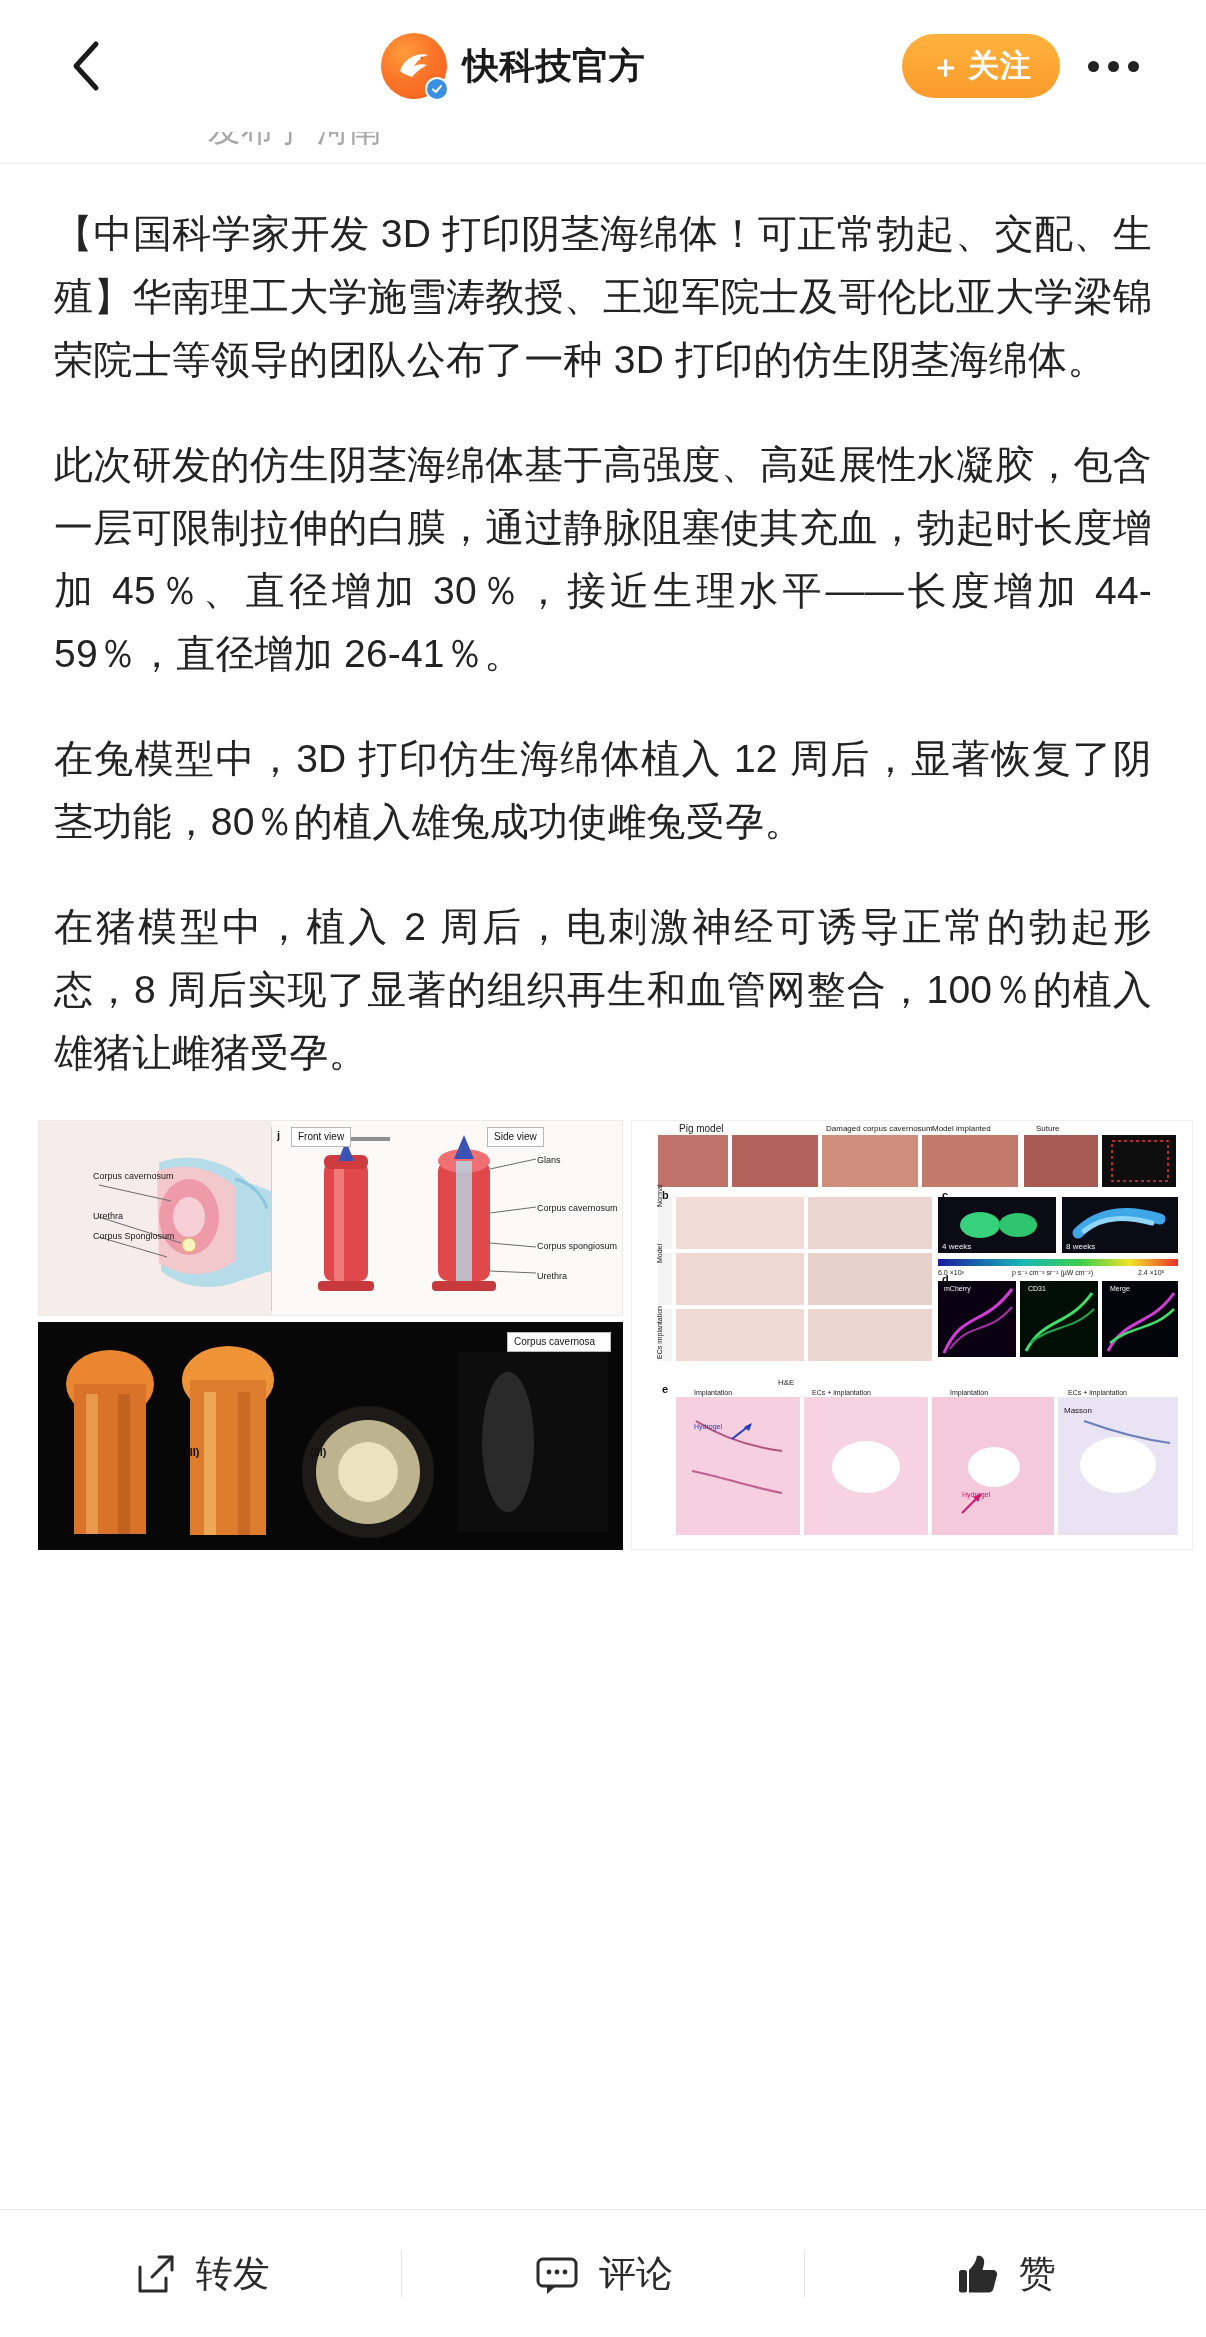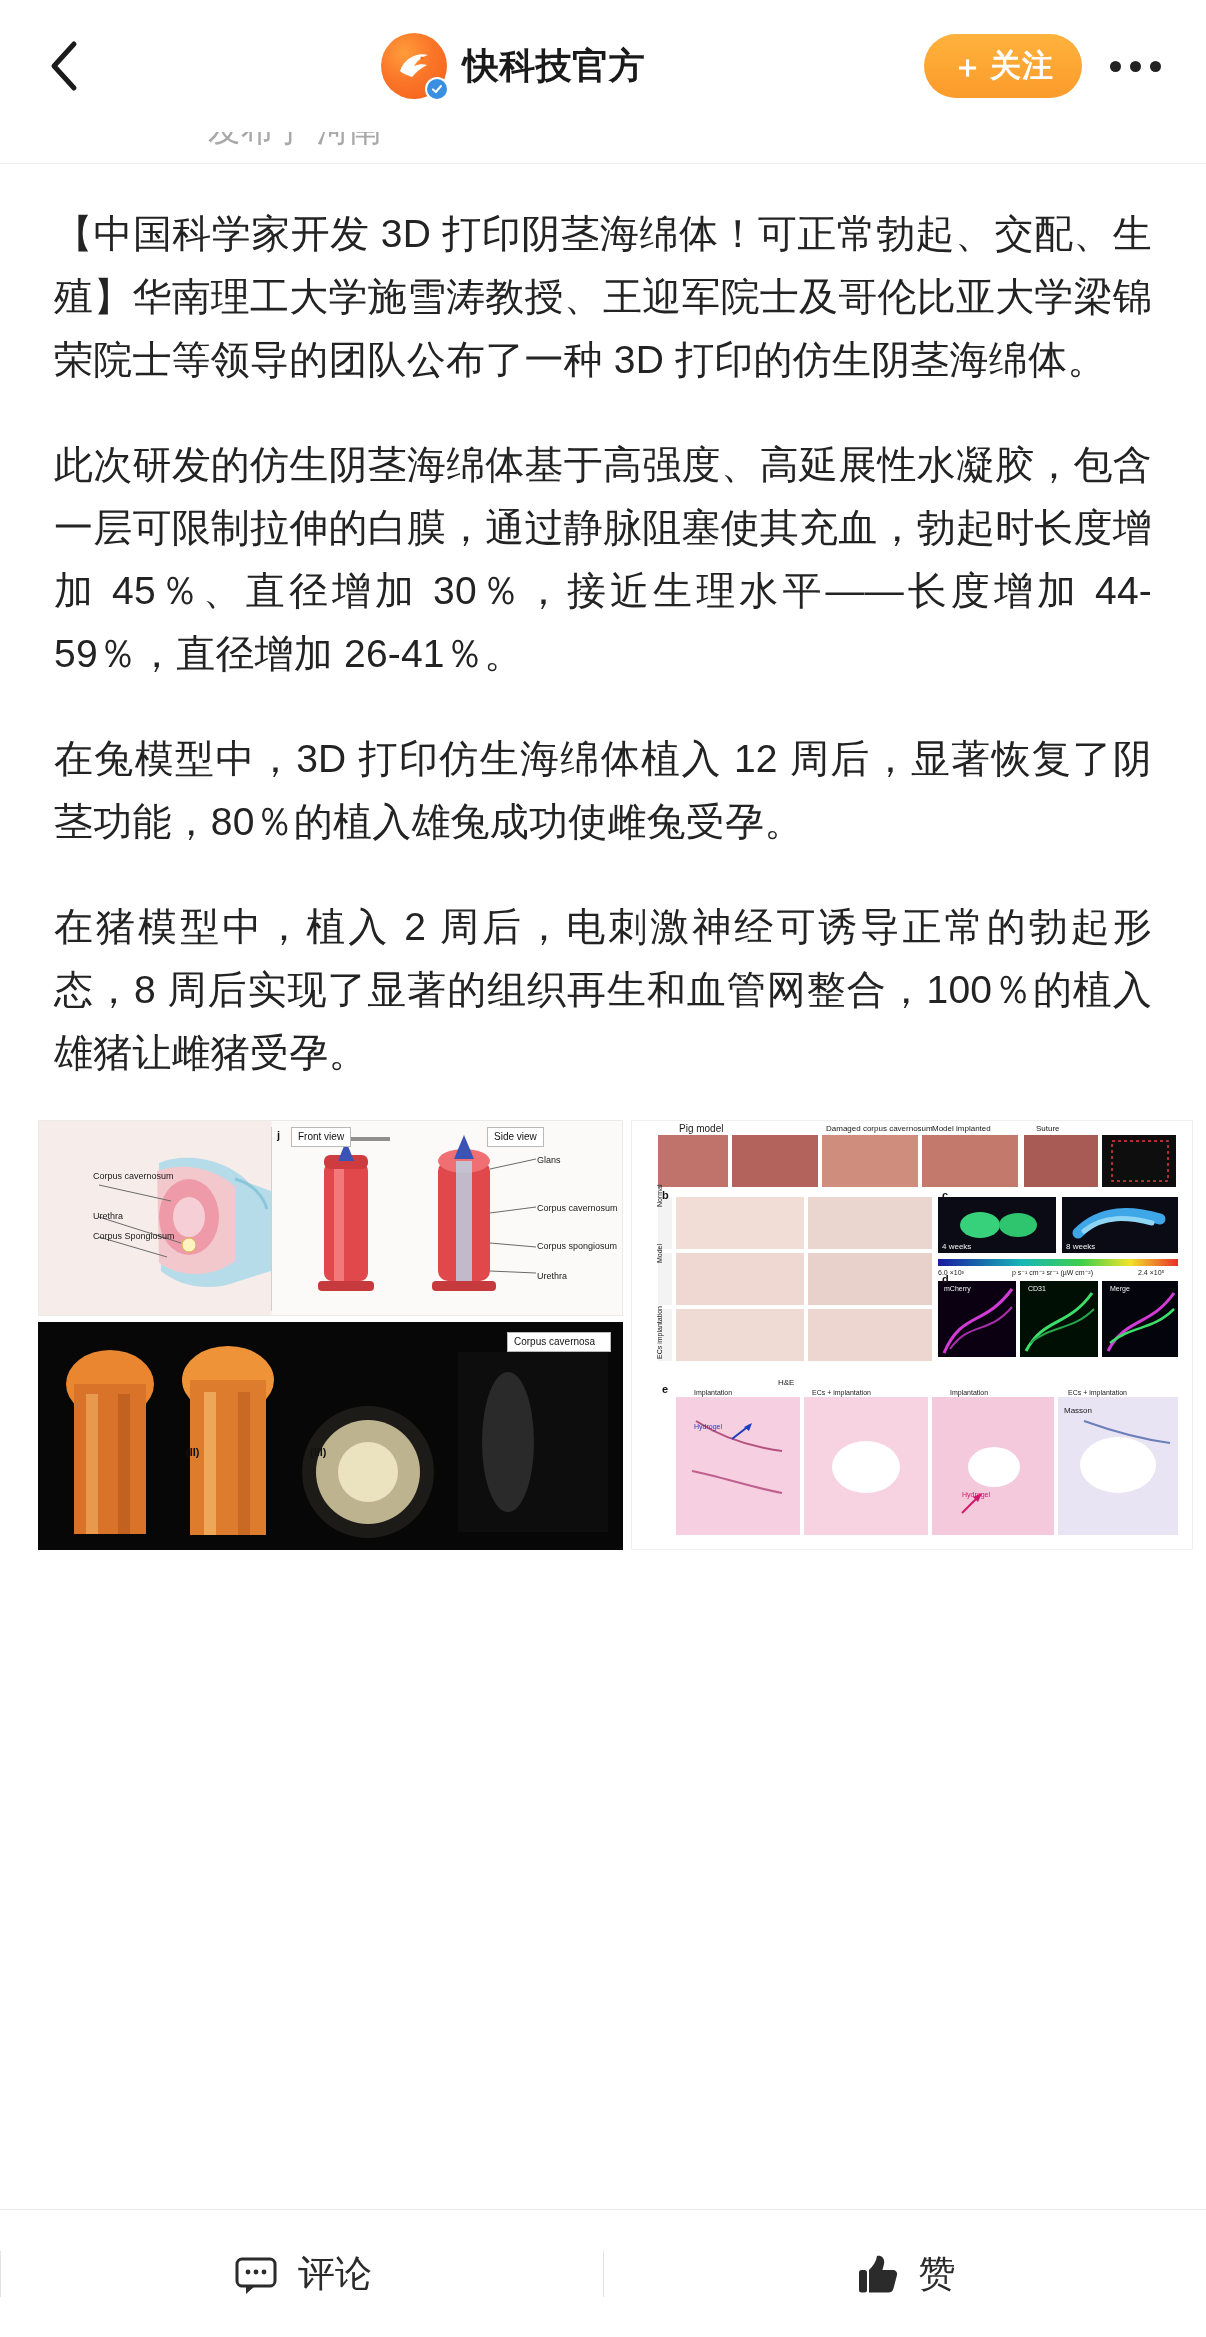--- a/index.html
+++ b/index.html
@@ -18,21 +18,21 @@
     flex-direction: column;
   }
 
   
   .header {
     position: relative;
     height: 132px;
     flex: 0 0 132px;
     display: flex;
     align-items: center;
-    padding: 0 36px;
+    padding: 0 58px;
     background: #ffffff;
   }
   .back-btn {
     width: 56px; height: 56px;
     display: flex; align-items: center; justify-content: center;
     flex: 0 0 auto;
     cursor: pointer;
   }
   .back-btn svg { display: block; }
 
@@ -487,20 +487,30 @@
           <div class="fig-caption" style="left:436px; top:266px; font-size:7px;">ECs + implantation</div>
 
           <div class="fig-caption" style="left:62px; top:300px; font-size:7px; color:#1d3fbf;">Hydrogel</div>
           <div class="fig-caption" style="left:330px; top:368px; font-size:7px; color:#d4156b;">Hydrogel</div>
         </div>
       </div>
     </div>
   </div>
 
   <div class="bottom-bar">
+    <div class="bb-item">
+      <span class="bb-icon">
+        <svg width="46" height="46" viewBox="0 0 46 46">
+          <path d="M8 16 L8 40 L34 40 L34 27" fill="none" stroke="#2b2b2b" stroke-width="3" stroke-linecap="round" stroke-linejoin="round"></path>
+          <path d="M20 26 L40 6" fill="none" stroke="#2b2b2b" stroke-width="3" stroke-linecap="round"></path>
+          <polyline points="27,6 40,6 40,19" fill="none" stroke="#2b2b2b" stroke-width="3" stroke-linecap="round" stroke-linejoin="round"></polyline>
+        </svg>
+      </span>
+      <span class="bb-label">转发</span>
+    </div>
 
     <div class="bb-sep"></div>
 
     <div class="bb-item">
       <span class="bb-icon">
         <svg width="48" height="46" viewBox="0 0 48 46">
           <rect x="5" y="8" width="38" height="27" rx="5" fill="none" stroke="#2b2b2b" stroke-width="3"></rect>
           <polygon points="14,35 14,43 23,35" fill="#2b2b2b"></polygon>
           <circle cx="16" cy="21" r="2.4" fill="#2b2b2b"></circle>
           <circle cx="24" cy="21" r="2.4" fill="#2b2b2b"></circle>

